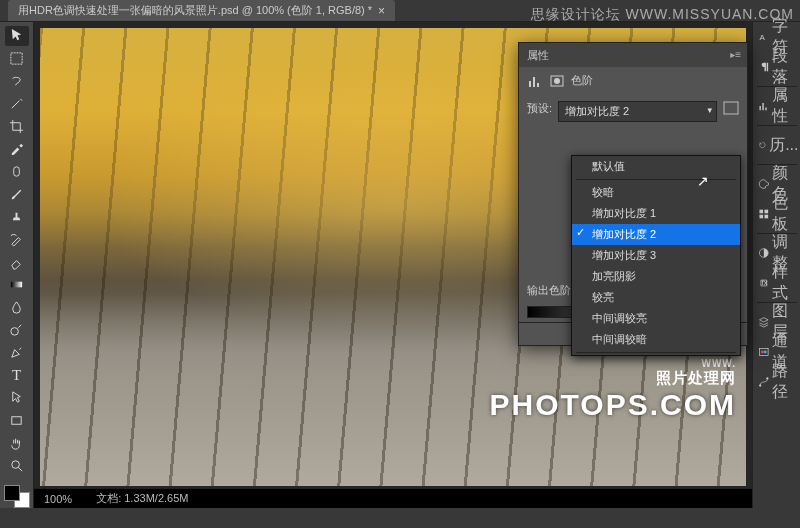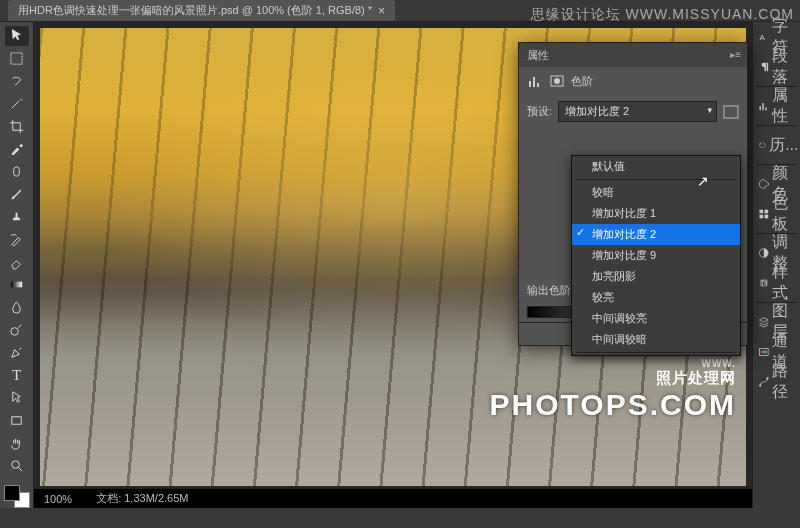--- a/index.html
+++ b/index.html
@@ -28,21 +28,21 @@
 .wm .l1{font-size:10px;letter-spacing:1px;opacity:.85}
 .wm .l2{font-size:15px;letter-spacing:1px}
 .wm .l3{font-size:30px;font-family:Impact,Arial Black,sans-serif;letter-spacing:2px;text-shadow:0 0 4px rgba(0,0,0,.6)}
 .status{position:absolute;bottom:0;left:0;right:0;height:20px;background:#000000;border-top:1px solid #222;display:flex;align-items:center;gap:24px;padding:0 10px;color:#bbb}
 .right-col{width:48px;background:#383838;border-left:1px solid #222;display:flex;flex-direction:column;align-items:center;padding-top:2px;gap:4px}
 .r-item{width:44px;height:26px;display:flex;align-items:center;gap:3px;padding-left:3px;color:#bbb;cursor:pointer}
 .r-item svg{width:14px;height:14px;fill:#ccc}
 .r-item span{font-size:16px}
 .panel{position:absolute;right:52px;top:42px;width:230px;background:#535353;border:1px solid #222;box-shadow:0 4px 18px rgba(0,0,0,.6);z-index:50}
 .panel-hd{height:24px;background:#424242;display:flex;align-items:center;padding:0 8px;gap:8px}
-.panel-row{display:flex;align-items:center;padding:6px 8px;gap:6px}
+.panel-row{display:flex;padding:6px 8px;gap:6px}
 .panel-row svg{width:16px;height:16px;fill:#ccc}
 .sel{flex:1;background:#3b3b3b;border:1px solid #222;padding:2px 18px 2px 6px;position:relative;color:#ddd}
 .sel .arr{position:absolute;right:4px;top:3px;font-size:9px}
 .dropdown{position:absolute;left:52px;top:112px;width:170px;background:#3b3b3b;border:1px solid #111;box-shadow:0 3px 10px rgba(0,0,0,.7);z-index:60}
 .dd-item{padding:3px 6px 3px 20px;position:relative;color:#ddd}
 .dd-sep{height:1px;background:#222;margin:2px 4px}
 .dd-item.sel-it{background:#1473e6;color:#fff}
 .dd-item.sel-it::before{content:"✓";position:absolute;left:4px;top:2px}
 .cursor{position:absolute;left:178px;top:130px;font-size:14px;color:#fff;z-index:70;transform:scaleX(-1)}
 .out-row{display:flex;align-items:center;gap:6px;padding:4px 8px}
@@ -300,21 +300,21 @@
           <rect x="1" y="1" width="14" height="12" fill="none" stroke="#bbb"></rect>
         </svg></span>
   </div>
 
   <div class="dropdown" id="dd">
       <div class="dd-item">默认值</div>
       <div class="dd-sep"></div>
       <div class="dd-item">较暗</div>
       <div class="dd-item">增加对比度 1</div>
       <div class="dd-item sel-it">增加对比度 2</div>
-      <div class="dd-item">增加对比度 9</div>
+      <div class="dd-item">增加对比度 3</div>
       <div class="dd-item">加亮阴影</div>
       <div class="dd-item">较亮</div>
       <div class="dd-item">中间调较亮</div>
       <div class="dd-item">中间调较暗</div>
       <div class="dd-sep"></div>
     </div>
   <div class="cursor">↖</div>
 
   <div style="position:absolute;right:6px;top:112px;display:flex;flex-direction:column;gap:10px">
     <span class="ic"><svg viewBox="0 0 16 14">

